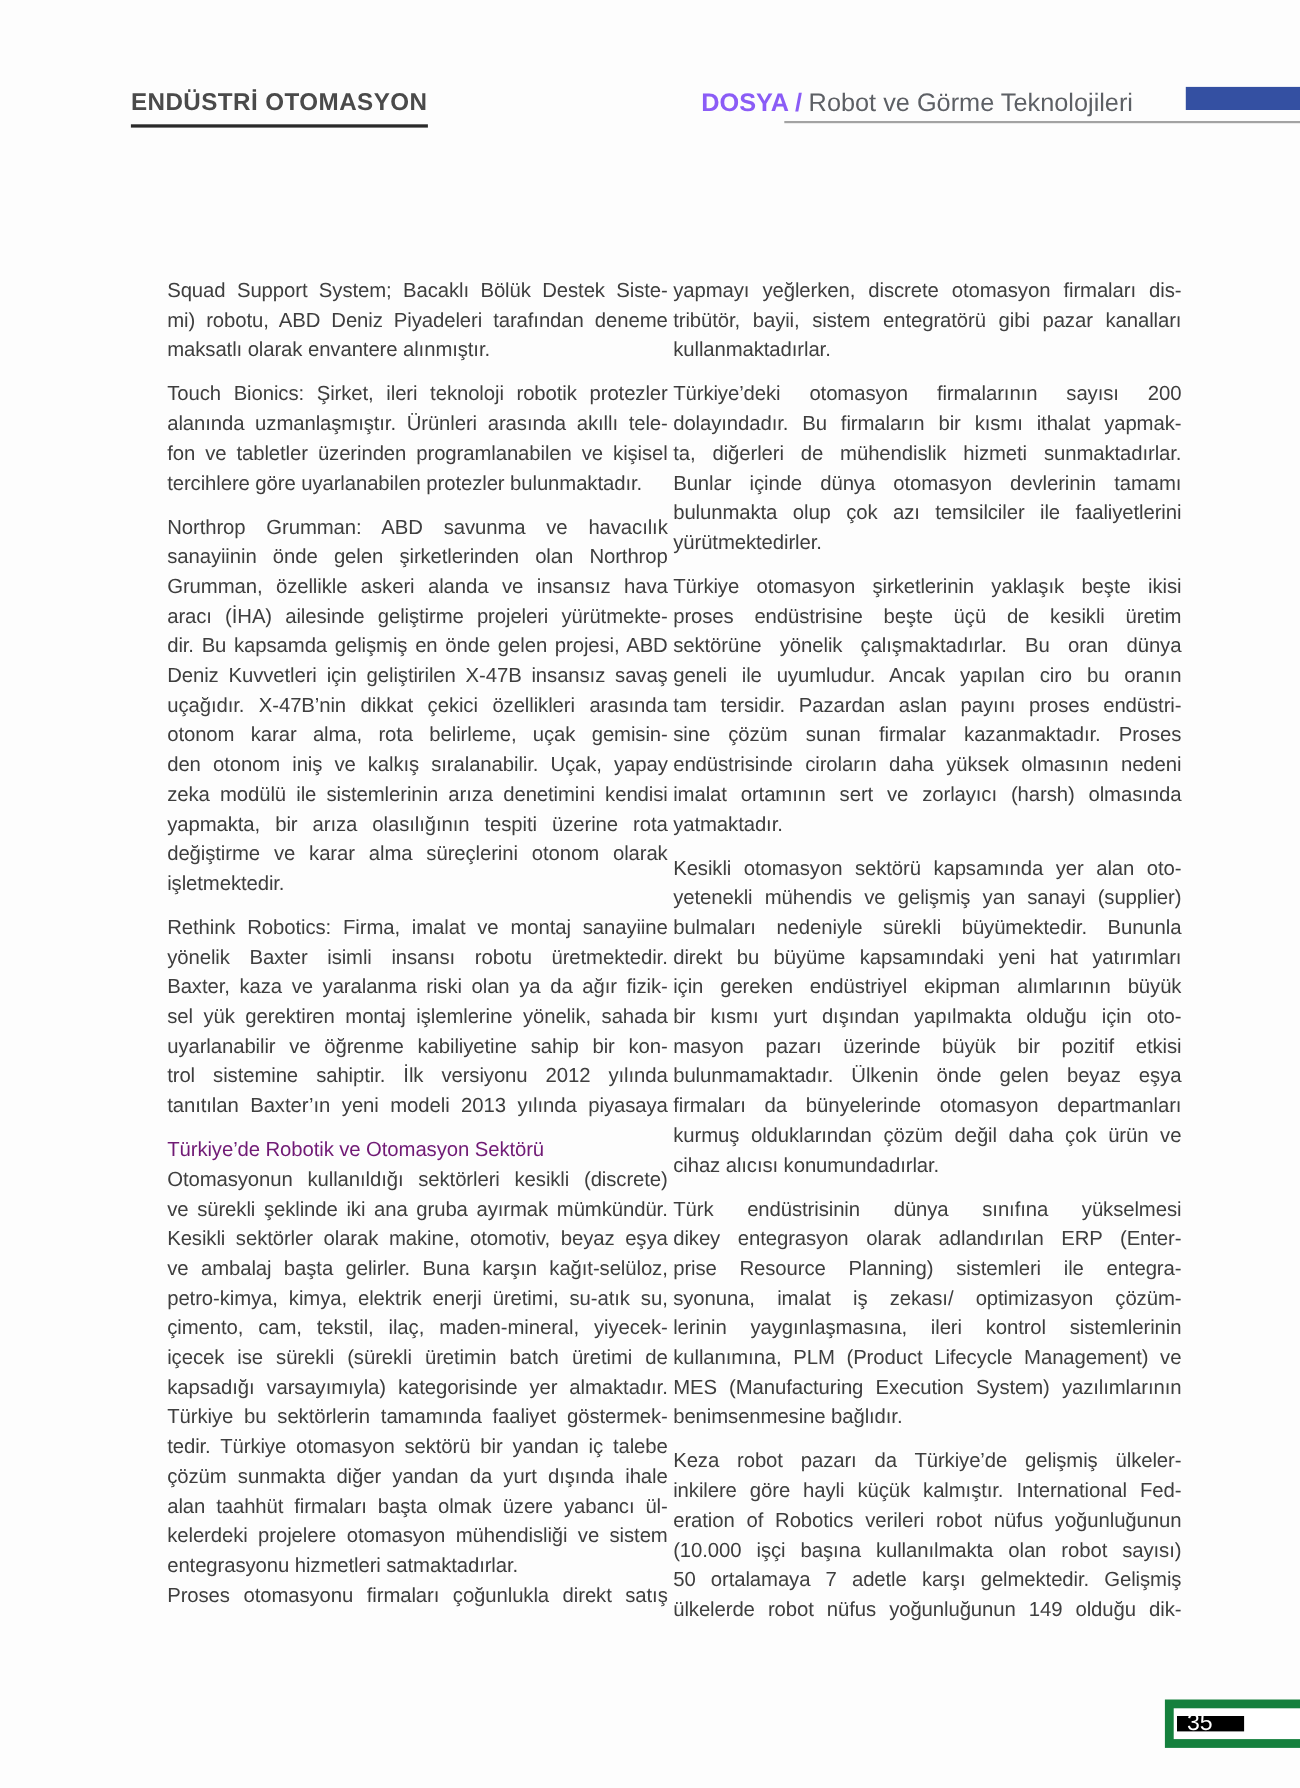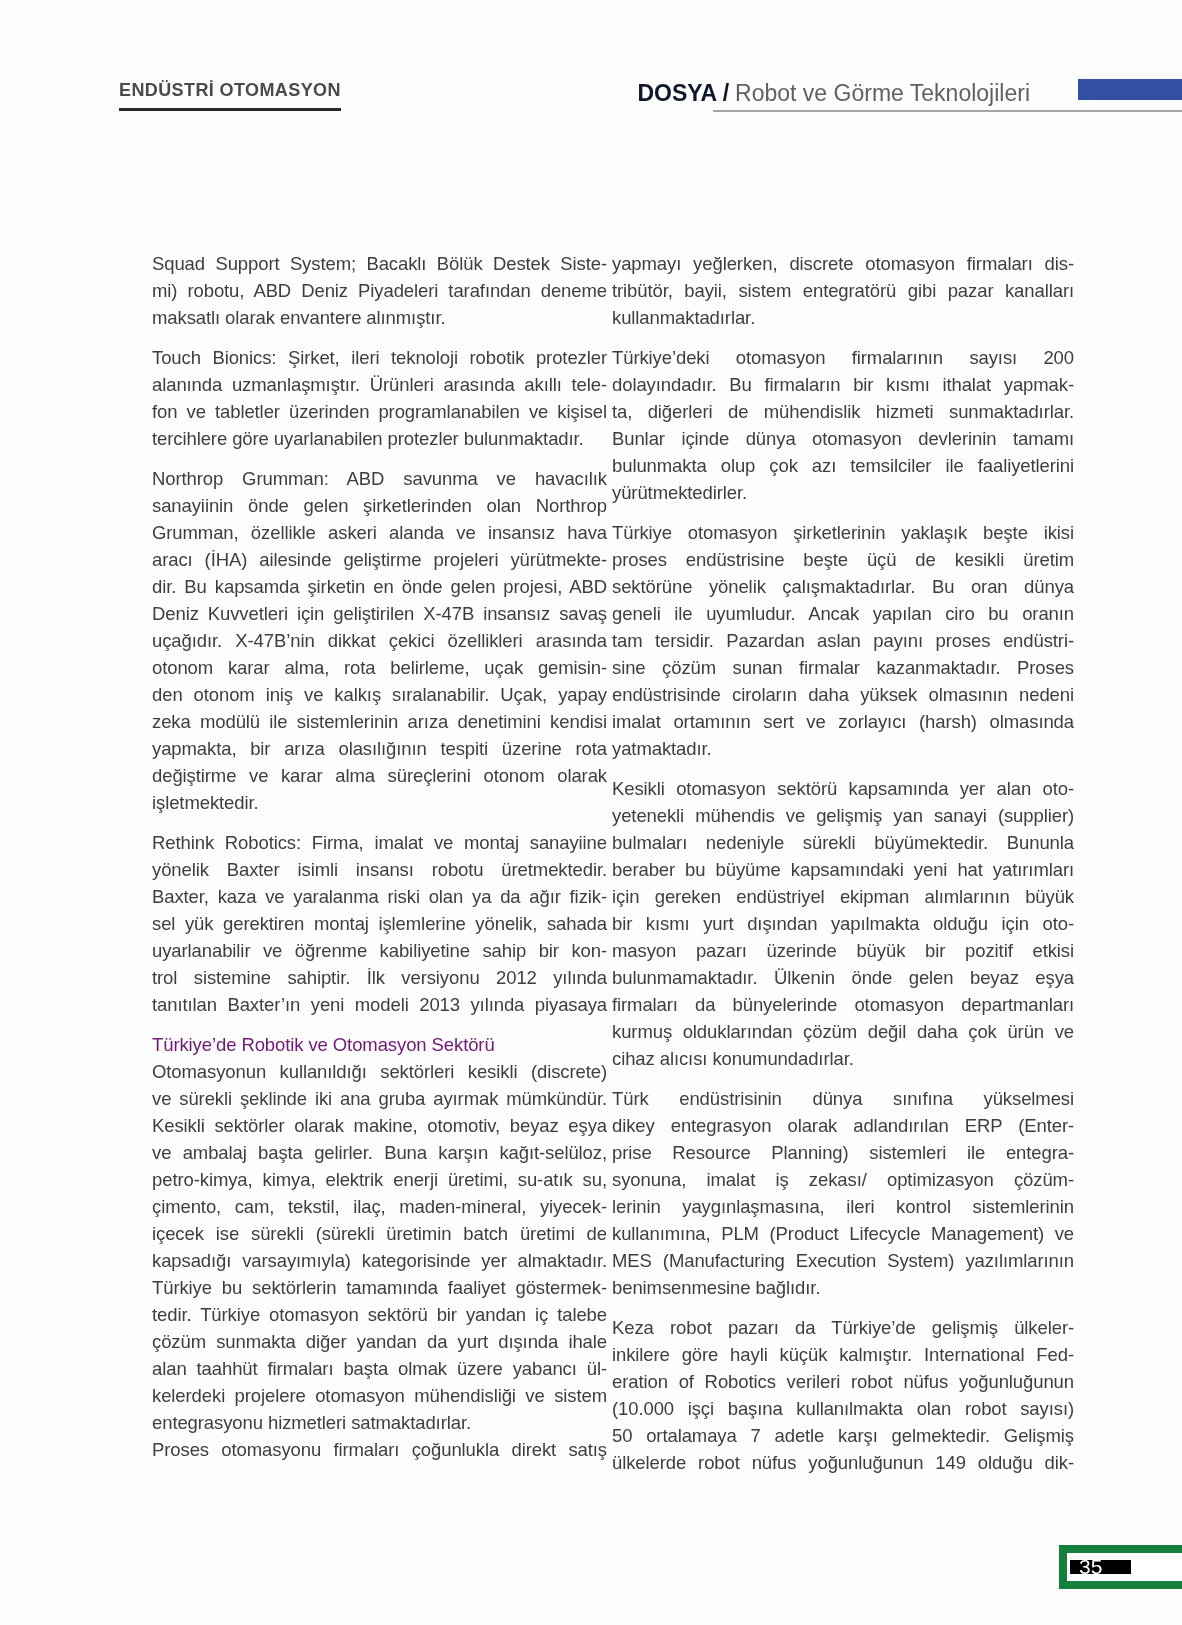--- a/index.html
+++ b/index.html
@@ -11,21 +11,21 @@
     background: #fdfdfd;
     font-family: "Liberation Sans", "DejaVu Sans", sans-serif;
     overflow: hidden;
   }
 
   
   .h-left {
     position: absolute;
     left: 119px;
     top: 80px;
-    font-size: 18px;
+    font-size: 22px;
     font-weight: bold;
     letter-spacing: 0.4px;
     color: #4a4a4a;
     border-bottom: 3px solid #2a2a2a;
     padding-bottom: 7px;
   }
   .h-right {
     position: absolute;
     top: 80px;
     right: 152px;
@@ -107,21 +107,21 @@
   }
 </style>
 </head>
 <body>
 
 <div class="page" style="background: rgb(253, 253, 253);">
 
   <div class="h-left">ENDÜSTRİ OTOMASYON</div>
 
   <div class="h-right">
-    <span class="dosya" style="color: #0f172a;">DOSYA /</span><span>Robot ve Görme Teknolojileri</span>
+    <span class="dosya" style="color: #8b5cf6;">DOSYA /</span><span>Robot ve Görme Teknolojileri</span>
   </div>
 
   <div class="accent-bar" style="background: rgb(52, 80, 162);"></div>
   <div class="h-rule" style="background: rgb(163, 163, 163);"></div>
 
   <section class="col col-left" id="col-left" style="color: rgb(62, 62, 62);">
       <div class="para tight">
         <div class="line">Squad Support System; Bacaklı Bölük Destek Siste-</div>
         <div class="line">mi) robotu, ABD Deniz Piyadeleri tarafından deneme</div>
         <div class="line endline">maksatlı olarak envantere alınmıştır.</div>
@@ -130,21 +130,21 @@
         <div class="line">Touch Bionics: Şirket, ileri teknoloji robotik protezler</div>
         <div class="line">alanında uzmanlaşmıştır. Ürünleri arasında akıllı tele-</div>
         <div class="line">fon ve tabletler üzerinden programlanabilen ve kişisel</div>
         <div class="line endline">tercihlere göre uyarlanabilen protezler bulunmaktadır.</div>
       </div>
       <div class="para">
         <div class="line">Northrop Grumman: ABD savunma ve havacılık</div>
         <div class="line">sanayiinin önde gelen şirketlerinden olan Northrop</div>
         <div class="line">Grumman, özellikle askeri alanda ve insansız hava</div>
         <div class="line">aracı (İHA) ailesinde geliştirme projeleri yürütmekte-</div>
-        <div class="line">dir. Bu kapsamda şirketin en önde gelen projesi, ABD</div>
+        <div class="line">dir. Bu kapsamda gelişmiş en önde gelen projesi, ABD</div>
         <div class="line">Deniz Kuvvetleri için geliştirilen X-47B insansız savaş</div>
         <div class="line">uçağıdır. X-47B’nin dikkat çekici özellikleri arasında</div>
         <div class="line">otonom karar alma, rota belirleme, uçak gemisin-</div>
         <div class="line">den otonom iniş ve kalkış sıralanabilir. Uçak, yapay</div>
         <div class="line">zeka modülü ile sistemlerinin arıza denetimini kendisi</div>
         <div class="line">yapmakta, bir arıza olasılığının tespiti üzerine rota</div>
         <div class="line">değiştirme ve karar alma süreçlerini otonom olarak</div>
         <div class="line endline">işletmektedir.</div>
       </div>
       <div class="para">
@@ -201,21 +201,21 @@
         <div class="line">tam tersidir. Pazardan aslan payını proses endüstri-</div>
         <div class="line">sine çözüm sunan firmalar kazanmaktadır. Proses</div>
         <div class="line">endüstrisinde ciroların daha yüksek olmasının nedeni</div>
         <div class="line">imalat ortamının sert ve zorlayıcı (harsh) olmasında</div>
         <div class="line endline">yatmaktadır.</div>
       </div>
       <div class="para">
         <div class="line">Kesikli otomasyon sektörü kapsamında yer alan oto-</div>
         <div class="line">yetenekli mühendis ve gelişmiş yan sanayi (supplier)</div>
         <div class="line">bulmaları nedeniyle sürekli büyümektedir. Bununla</div>
-        <div class="line">beraber bu büyüme kapsamındaki yeni hat yatırımları</div>
+        <div class="line">direkt bu büyüme kapsamındaki yeni hat yatırımları</div>
         <div class="line">için gereken endüstriyel ekipman alımlarının büyük</div>
         <div class="line">bir kısmı yurt dışından yapılmakta olduğu için oto-</div>
         <div class="line">masyon pazarı üzerinde büyük bir pozitif etkisi</div>
         <div class="line">bulunmamaktadır. Ülkenin önde gelen beyaz eşya</div>
         <div class="line">firmaları da bünyelerinde otomasyon departmanları</div>
         <div class="line">kurmuş olduklarından çözüm değil daha çok ürün ve</div>
         <div class="line endline">cihaz alıcısı konumundadırlar.</div>
       </div>
       <div class="para">
         <div class="line">Türk endüstrisinin dünya sınıfına yükselmesi</div>

